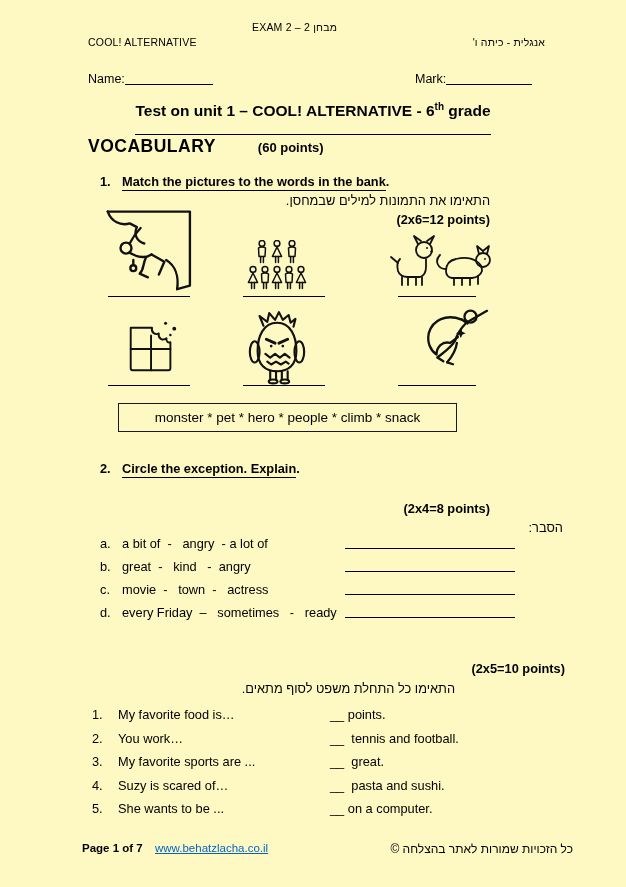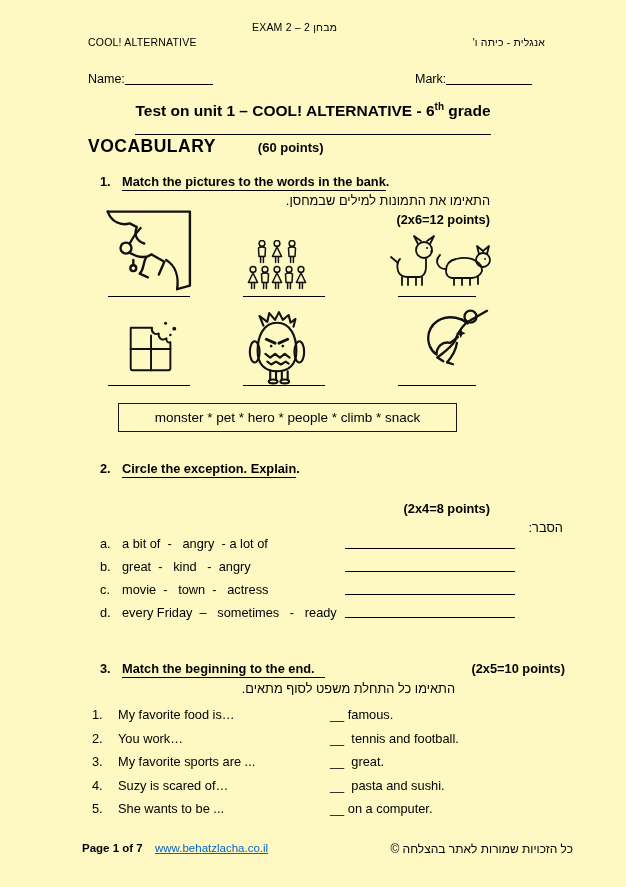--- a/index.html
+++ b/index.html
@@ -220,29 +220,26 @@
   </div>
   <div class="abs row2" style="left:100px;right:98px;top:582px;">
     <span class="letter">c.</span><span class="words">movie  -   town  -   actress</span>
     <span class="xline"></span>
   </div>
   <div class="abs row2" style="left:100px;right:98px;top:605px;">
     <span class="letter">d.</span><span class="words">every Friday  –   sometimes   -   ready</span>
     <span class="xline"></span>
   </div>
 
-  <div class="abs qhead" style="left:100px;top:661px;">
-    <span class="num">3.</span><span class="u" style="padding-right:10px;">Match the beginning to the end. </span>
-  </div>
   <div class="abs pts-line" style="right:61px;top:661px;">(2x5=10 points)</div>
   <div class="abs he" style="right:171px;top:681px;">התאימו כל התחלת משפט לסוף מתאים.</div>
 
   <div class="abs row3" style="left:92px;right:60px;top:707px;">
     <span class="num">1.</span><span>My favorite food is…</span>
-    <span class="ending"><span>__</span><span> famous.</span></span>
+    <span class="ending"><span>__</span><span> points.</span></span>
   </div>
   <div class="abs row3" style="left:92px;right:60px;top:731px;">
     <span class="num">2.</span><span>You work…</span>
     <span class="ending"><span>__</span><span>  tennis and football.</span></span>
   </div>
   <div class="abs row3" style="left:92px;right:60px;top:754px;">
     <span class="num">3.</span><span>My favorite sports are ...</span>
     <span class="ending"><span>__</span><span>  great.</span></span>
   </div>
   <div class="abs row3" style="left:92px;right:60px;top:778px;">

